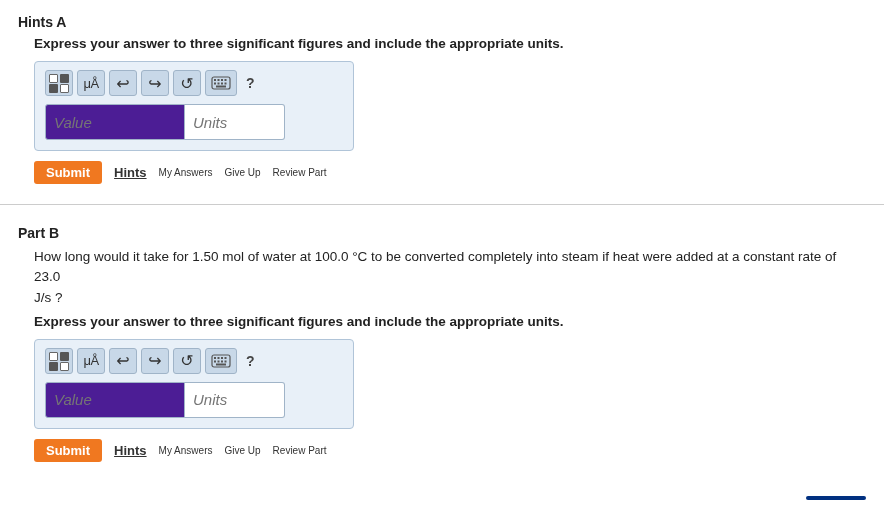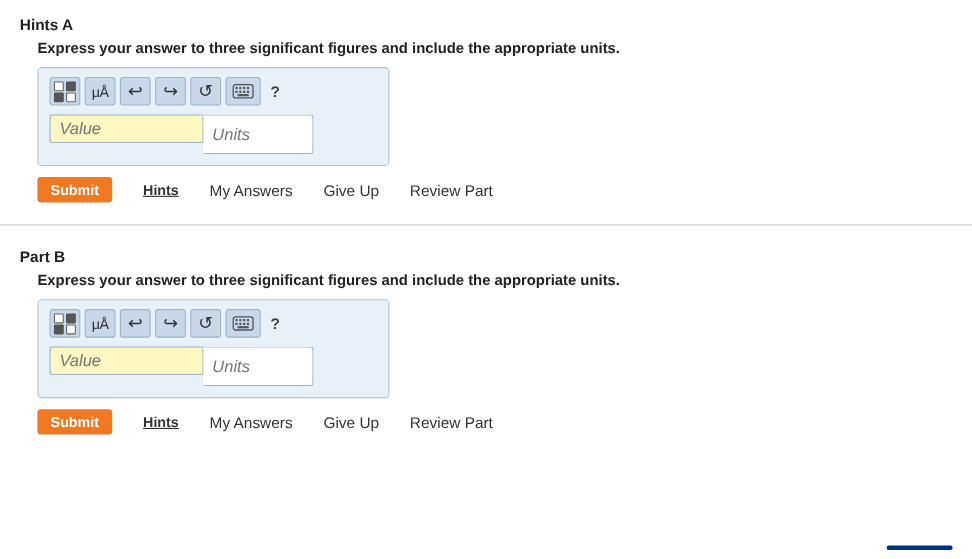--- a/index.html
+++ b/index.html
@@ -113,42 +113,42 @@
       gap: 0;
     }
 
     .value-input {
       border: 1px solid #a0b4c8;
       border-radius: 3px 0 0 3px;
       padding: 4px 8px;
       font-size: 15px;
       font-style: italic;
       color: #888;
-      background: #fef9c3;
+      background: #4c1d95;
       width: 140px;
-      height: 26px;
+      height: 36px;
     }
 
     .units-input {
       border: 1px solid #a0b4c8;
       border-left: none;
       border-radius: 0 3px 3px 0;
       padding: 4px 8px;
       font-size: 15px;
       font-style: italic;
       color: #888;
       background: #fff;
       width: 100px;
       height: 36px;
     }
 
     .action-row {
       display: flex;
       align-items: center;
-      gap: 28px;
+      gap: 12px;
       margin-left: 16px;
       margin-bottom: 4px;
     }
 
     .submit-btn {
       background: #f07820;
       color: #fff;
       border: none;
       border-radius: 3px;
       padding: 4px 12px;
@@ -165,21 +165,21 @@
       background: none;
       border: none;
     }
 
     .action-link.bold {
       font-weight: bold;
     }
 
     .action-text {
       color: #333;
-      font-size: 14px;
+      font-size: 10px;
       cursor: pointer;
     }
 
     .divider {
       border: none;
       border-top: 1px solid #ccc;
       margin: 6px 0;
     }
 
     .bottom-bar {
@@ -239,20 +239,24 @@
     <span class="action-text">My Answers</span>
     <span class="action-text">Give Up</span>
     <span class="action-text">Review Part</span>
   </div>
 </div>
 
 <hr class="divider">
 
 <div class="part-section">
   <div class="part-label">Part B</div>
+  <div class="question-text">
+    <span>How long would it take for 1.50 mol of water at 100.0 °C to be converted completely into steam if heat were added at a constant rate of 23.0</span><br>
+    <span>J/s ?</span>
+  </div>
   <div class="express-text">Express your answer to three significant figures and include the appropriate units.</div>
 
   <div class="answer-box">
     <div class="toolbar">
       <button class="toolbar-btn double" title="superscript/subscript">
         <div class="mini-block white"></div>
         <div class="mini-block"></div>
         <div class="mini-block"></div>
         <div class="mini-block white"></div>
       </button>

